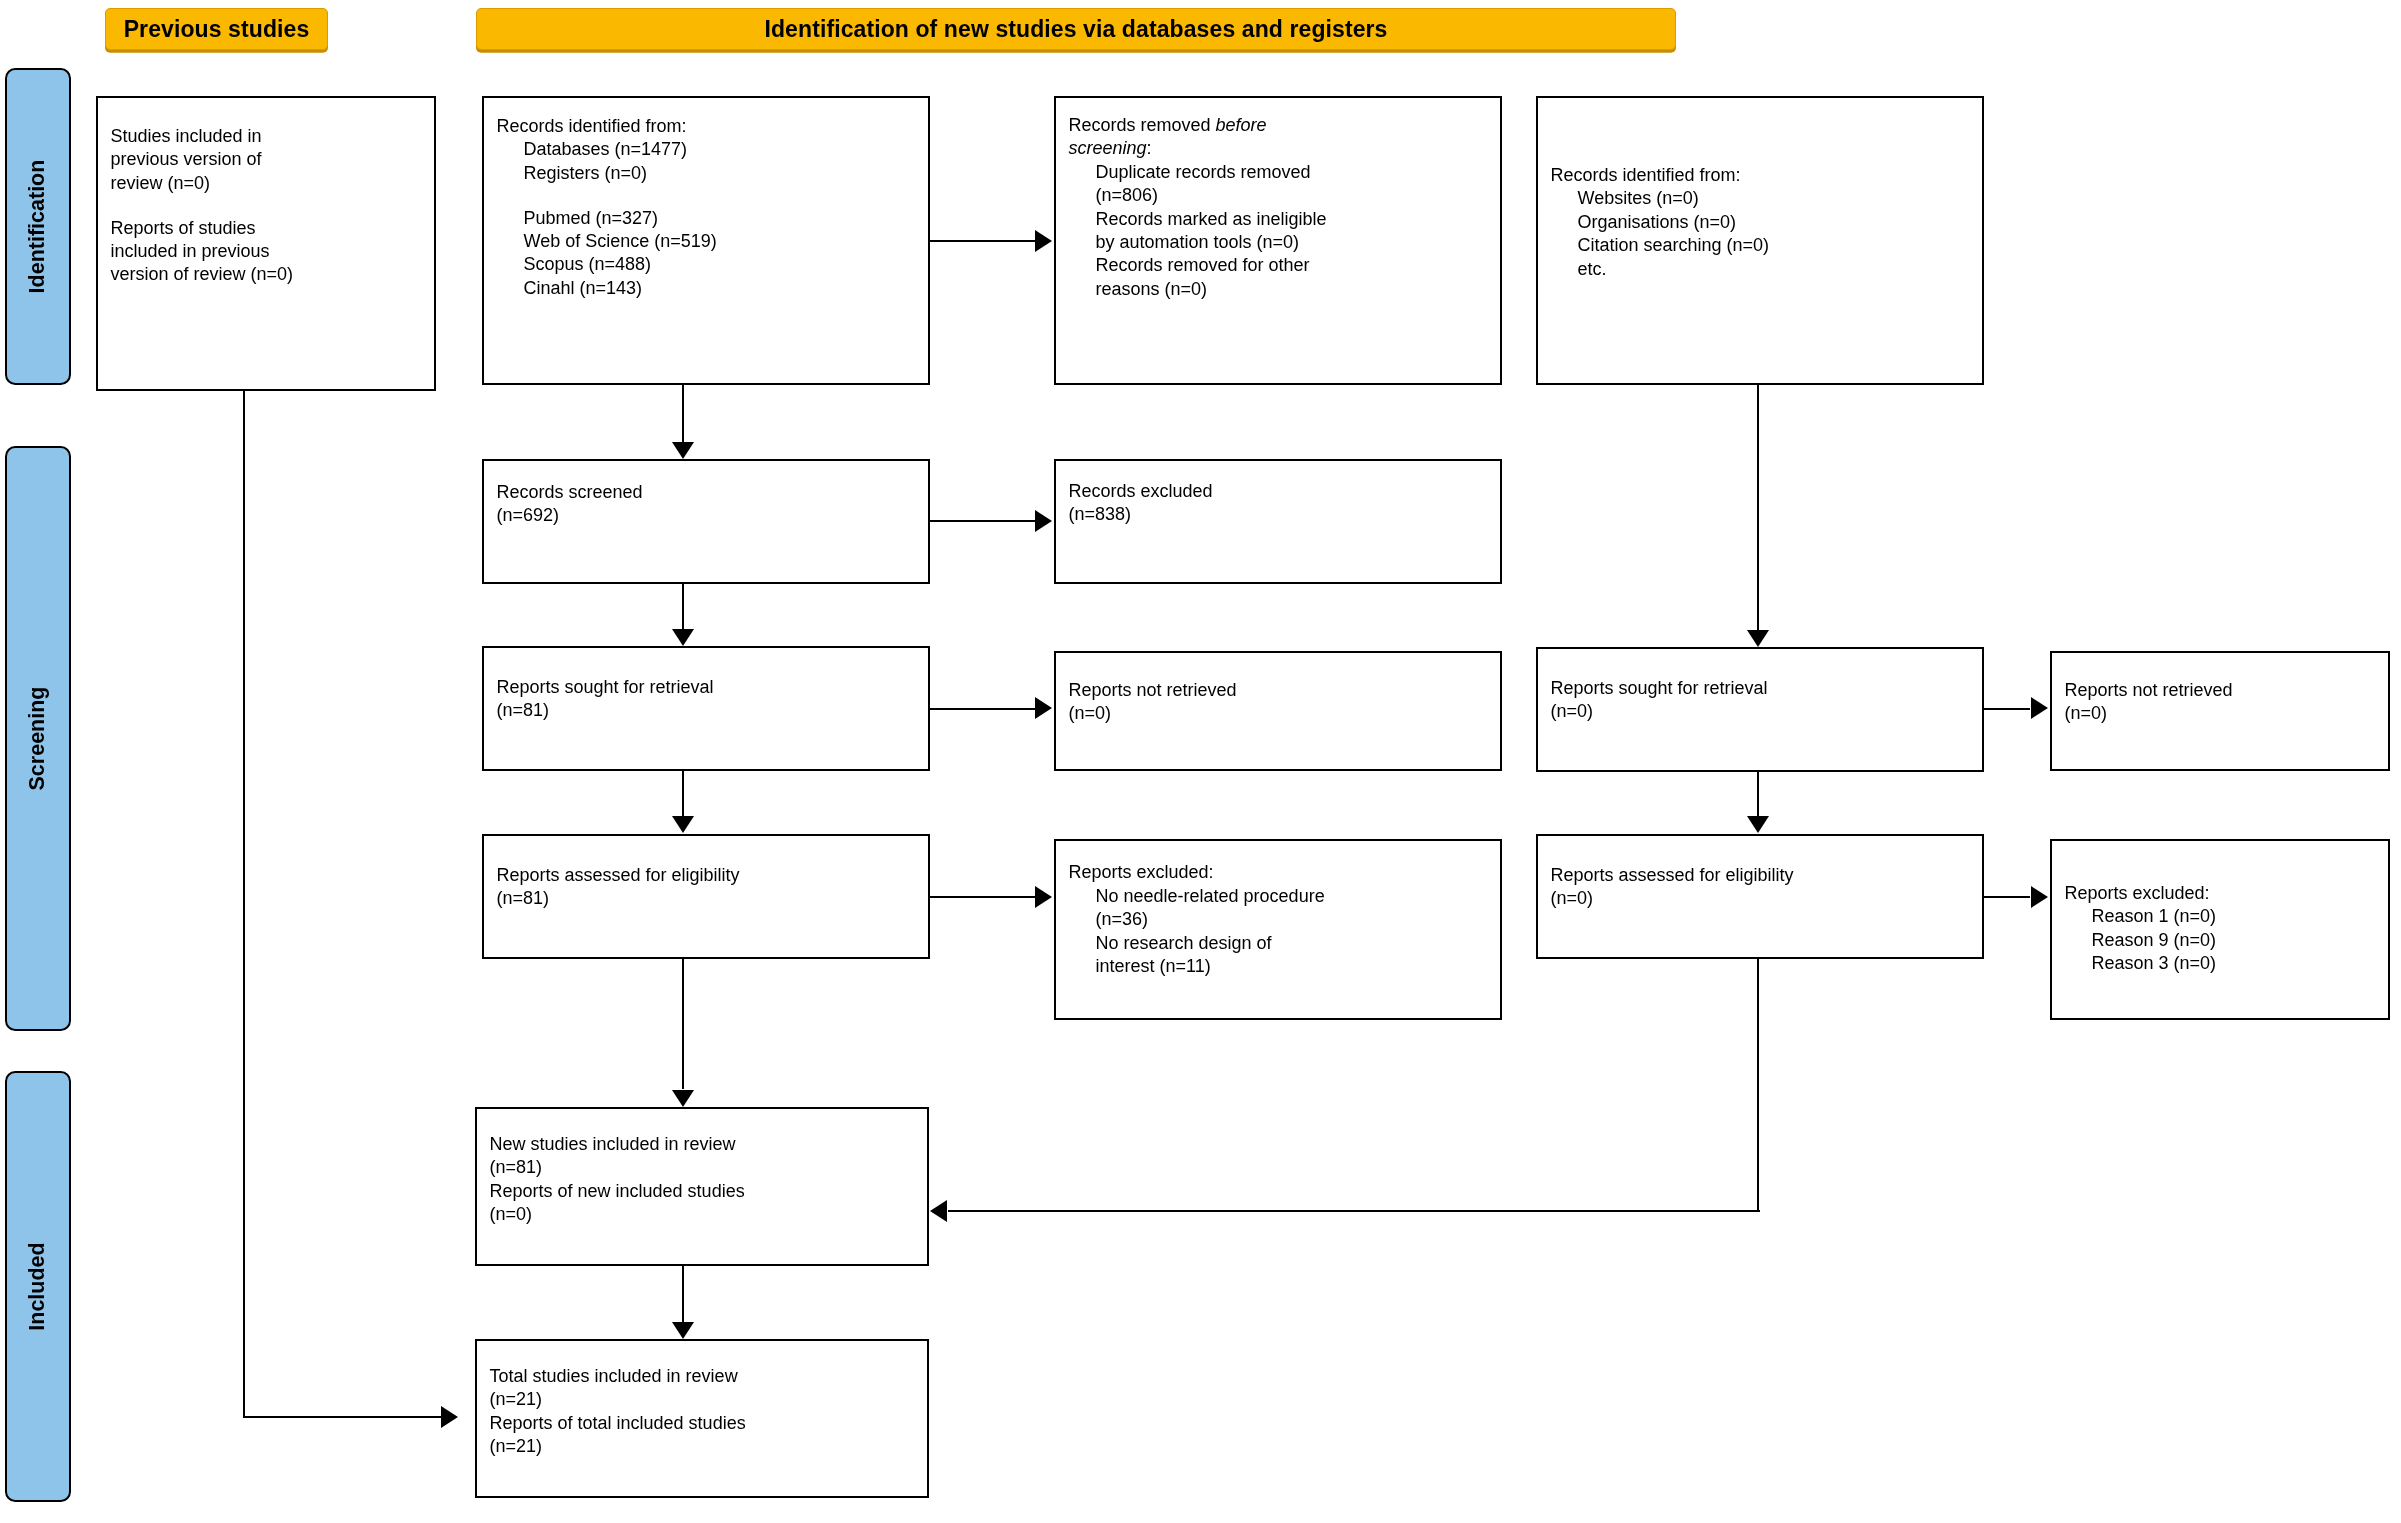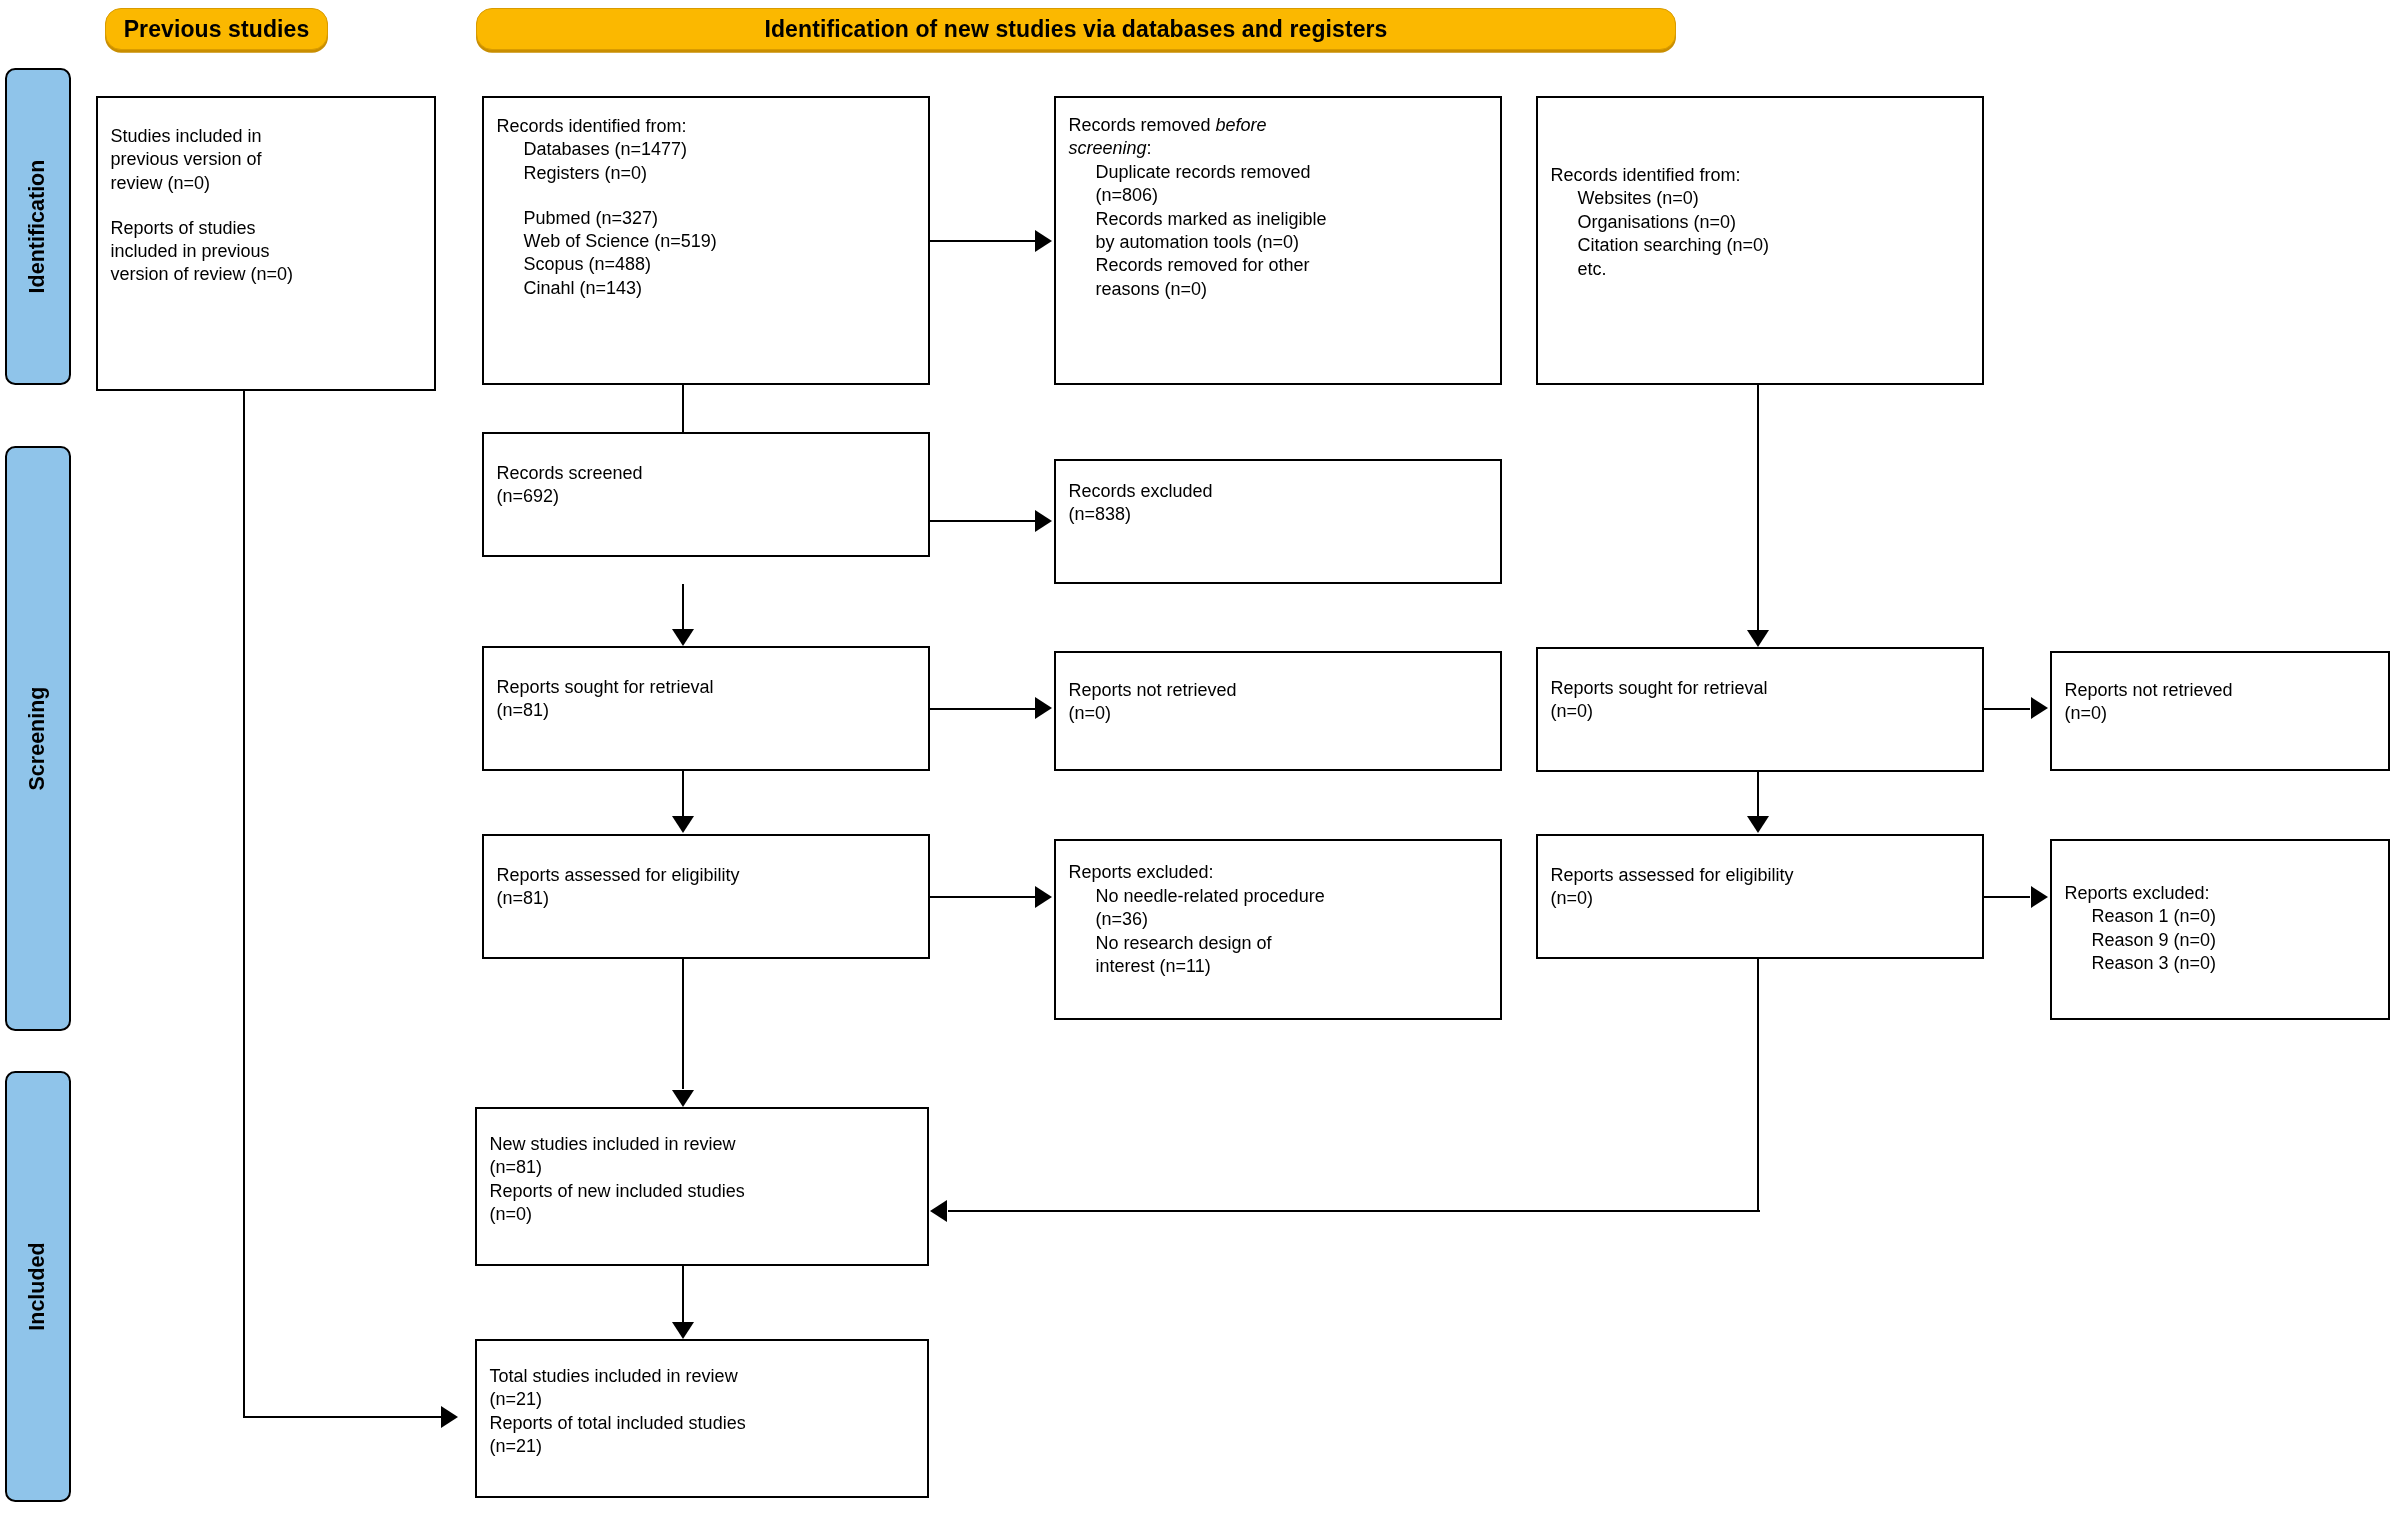--- a/index.html
+++ b/index.html
@@ -14,21 +14,21 @@
     background: #ffffff;
     font-family: "Liberation Sans", sans-serif;
     overflow: hidden;
   }
 
   
   .banner {
     position: absolute;
     background: #FBB800;
     border: 1.7px solid #D99B00;
-    border-radius: 16px;
+    border-radius: 5px;
     box-shadow: 0 2.8px 0 #C98E00;
     display: flex;
     align-items: center;
     justify-content: center;
     color: #000000;
     font-weight: bold;
     font-size: 23px;
     letter-spacing: 0.1px;
     text-align: center;
     box-sizing: border-box;
@@ -161,21 +161,21 @@
     <div class="ln ind">Records removed for other</div>
     <div class="ln ind">reasons (n=0)</div>
   </div>
 
   <div class="hline" style="left:930px; top:240px; width:105px;"></div>
   <div class="arrow-r" style="left:1035px; top:230px;"></div>
 
   <div class="vline" style="left:682px; top:385px; height:57px;"></div>
   <div class="arrow-d" style="left:672px; top:442px;"></div>
 
-  <div class="box" style="left:482px; top:432px; width:448px; height:125px; padding-top:28px;">
+  <div class="box" style="left:482px; top:459px; width:448px; height:125px; padding-top:20px;">
     <div class="ln">Records screened</div>
     <div class="ln">(n=692)</div>
   </div>
 
   <div class="box" style="left:1054px; top:459px; width:448px; height:125px; padding-top:19px;">
     <div class="ln">Records excluded</div>
     <div class="ln">(n=838)</div>
   </div>
 
   <div class="hline" style="left:930px; top:520px; width:105px;"></div>

